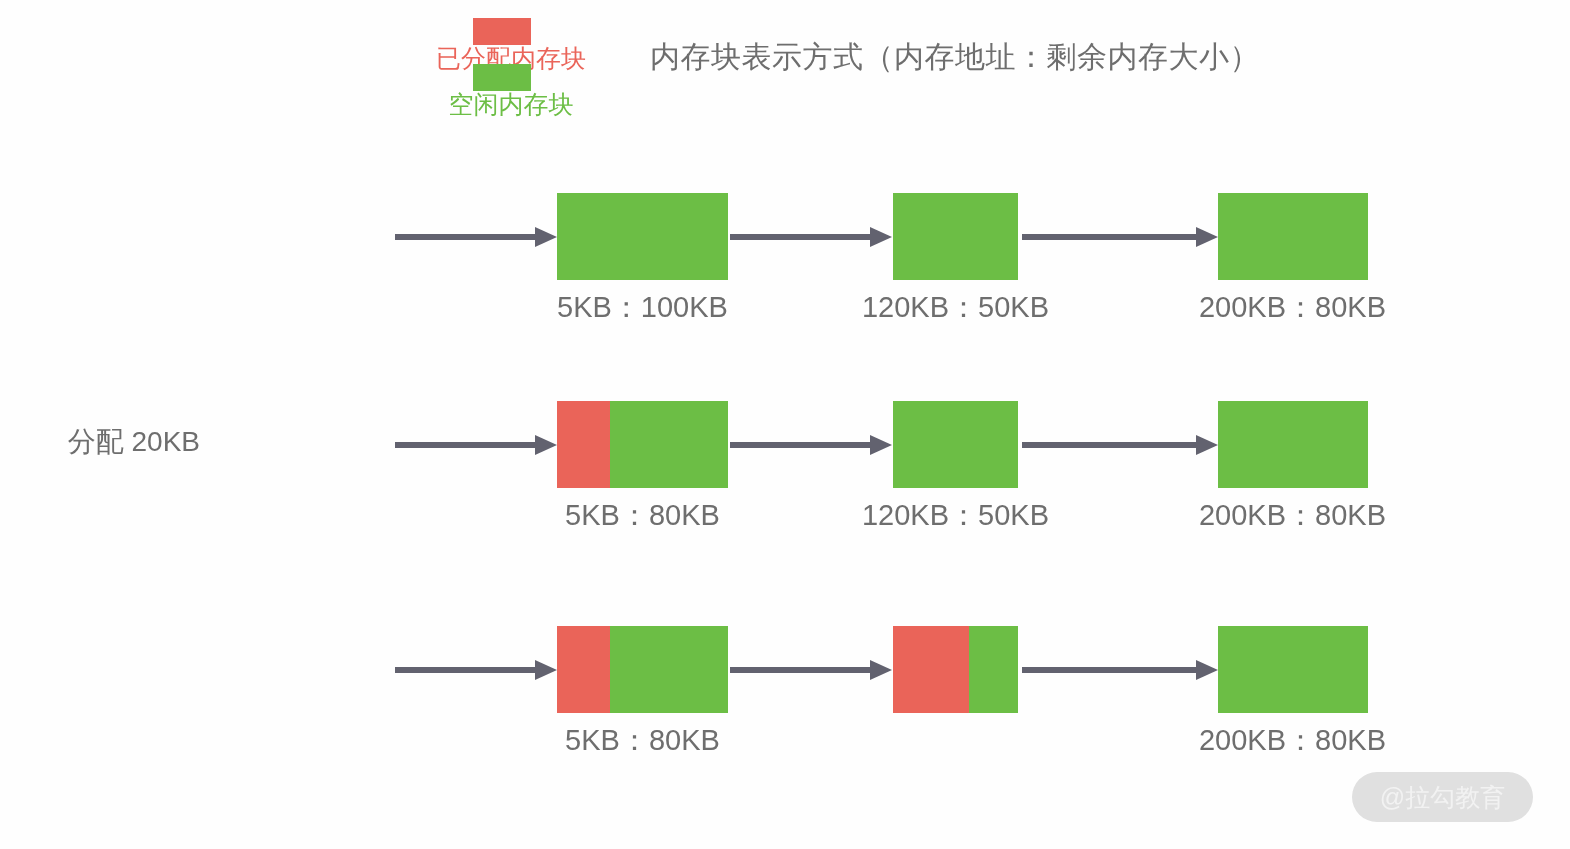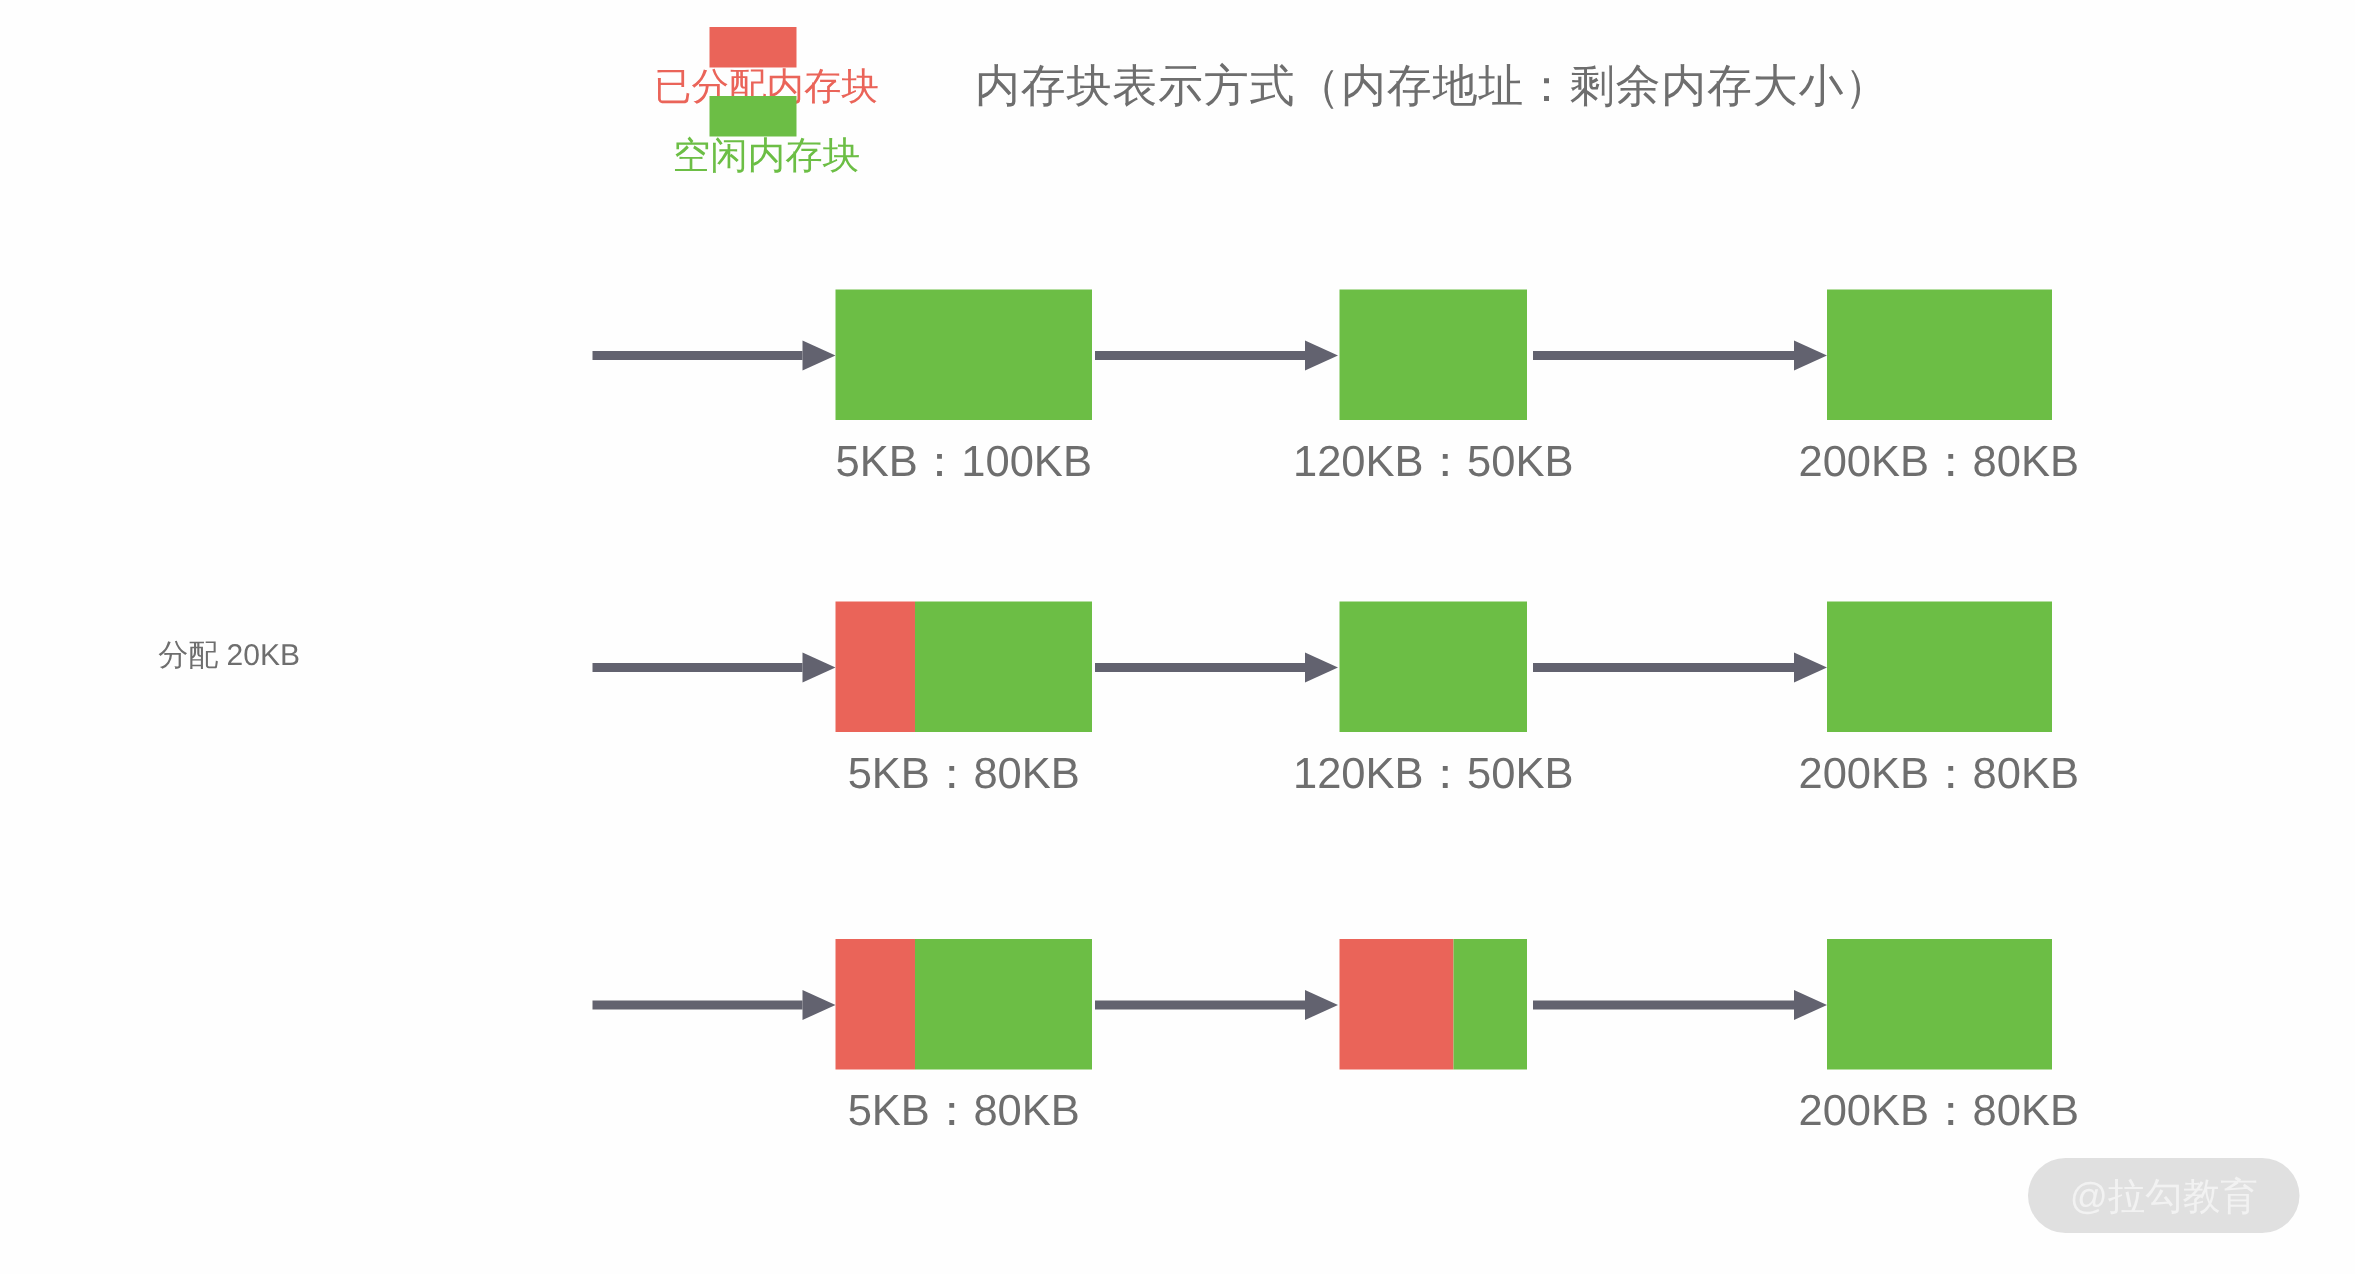--- a/index.html
+++ b/index.html
@@ -63,21 +63,21 @@
     height: 180px;
   }
   #row-0 { top: 180px; }
   #row-1 { top: 388px; }
   #row-2 { top: 613px; }
 
   .row-label {
     position: absolute;
     right: 1222px;           
     top: 35px;
-    font-size: 20px;
+    font-size: 28px;
     color: #6e6e6e;
     white-space: nowrap;
     text-align: right;
   }
 
   
   .arrow {
     position: absolute;
     height: 20px;
     top: 47px;               

